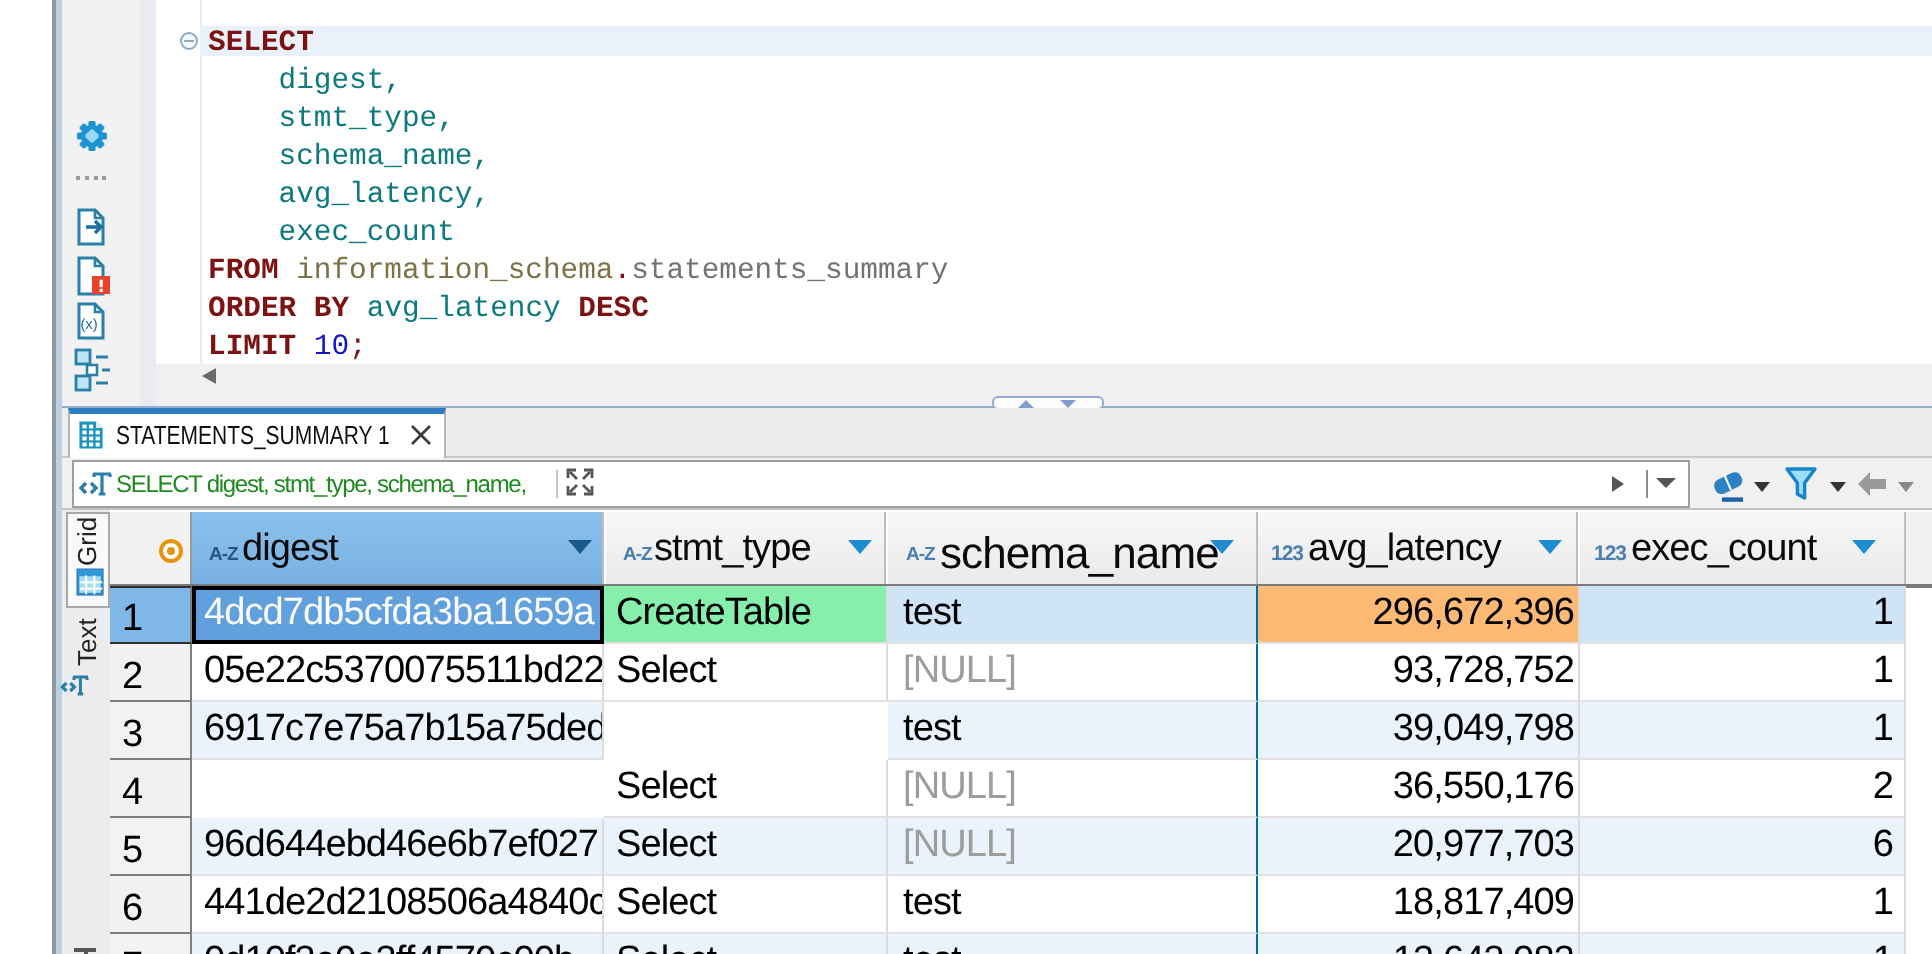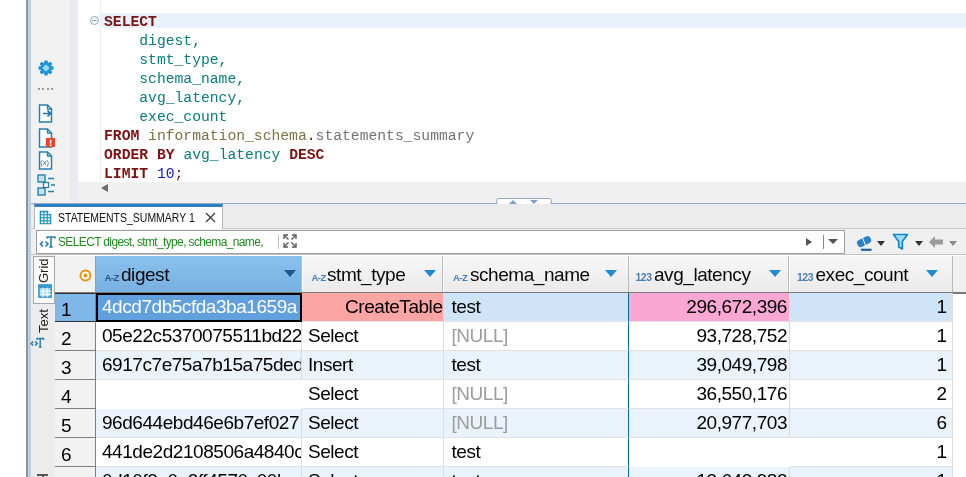--- a/index.html
+++ b/index.html
@@ -190,21 +190,21 @@
     <div class="abs" style="left:898px; top:0; width:13px; height:36px; background:#f0f0f0;"></div>
     <div class="abs" style="left:0; top:36px; width:911px; height:1.5px; background:#7a7a7a;"></div>
 
     <div class="abs" style="left:49.5px; top:15.5px; font-size:9.5px; font-weight:bold; letter-spacing:-0.5px; color:#2a5580;">A-Z</div>
     <div class="abs" style="left:66px; top:8px; font-size:19px; letter-spacing:-0.45px; color:#0a0a0a;">digest</div>
     <div class="tri" style="left:228.5px; top:13.5px; border-left:6px solid transparent; border-right:6px solid transparent; border-top:7.5px solid #1b5a8c;"></div>
     <div class="abs" style="left:256.5px; top:15.5px; font-size:9.5px; font-weight:bold; letter-spacing:-0.5px; color:#487fae;">A-Z</div>
     <div class="abs" style="left:272px; top:8px; font-size:19px; letter-spacing:-0.45px; color:#0a0a0a;">stmt_type</div>
     <div class="tri" style="left:369px; top:13.5px; border-left:6px solid transparent; border-right:6px solid transparent; border-top:7.5px solid #1e8cd2;"></div>
     <div class="abs" style="left:398px; top:15.5px; font-size:9.5px; font-weight:bold; letter-spacing:-0.5px; color:#487fae;">A-Z</div>
-    <div class="abs" style="left:415px; top:8px; font-size:19px; letter-spacing:-0.45px; color:#0a0a0a;">schema_name</div>
+    <div class="abs" style="left:415px; top:8px; font-size:22px; letter-spacing:-0.45px; color:#0a0a0a;">schema_name</div>
     <div class="tri" style="left:550px; top:13.5px; border-left:6px solid transparent; border-right:6px solid transparent; border-top:7.5px solid #1e8cd2;"></div>
     <div class="abs" style="left:580.5px; top:14.5px; font-size:10.5px; font-weight:bold; letter-spacing:-0.5px; color:#4a7fae;">123</div>
     <div class="abs" style="left:599px; top:8px; font-size:19px; letter-spacing:-0.45px; color:#0a0a0a;">avg_latency</div>
     <div class="tri" style="left:714px; top:13.5px; border-left:6px solid transparent; border-right:6px solid transparent; border-top:7.5px solid #1e8cd2;"></div>
     <div class="abs" style="left:742px; top:14.5px; font-size:10.5px; font-weight:bold; letter-spacing:-0.5px; color:#4a7fae;">123</div>
     <div class="abs" style="left:760.5px; top:8px; font-size:19px; letter-spacing:-0.45px; color:#0a0a0a;">exec_count</div>
     <div class="tri" style="left:871px; top:13.5px; border-left:6px solid transparent; border-right:6px solid transparent; border-top:7.5px solid #1e8cd2;"></div>
   </div>
 
   <style>
@@ -216,37 +216,36 @@
     .c3 { left:388.5px; width:185.5px; padding-left:8px; border-right:1px solid #0369a1; }
     .c4 { left:574px; width:161px; padding-right:2px; text-align:right; border-right:1px solid #dcdcdc; }
     .c5 { left:735px; width:163px; padding-right:5.5px; text-align:right; border-right:1px solid #dcdcdc; }
     .odd .cell { background:#eaf2fb; }
     .odd .rh { background:#f2f2f3; }
     .nul { color:#9d9d9d; }
   </style>
   <div class="row" style="top:293px;">
     <div class="cell rh" style="background:#7fb8e8; border-top:1.5px solid #2f2f2f; border-bottom:1.5px solid #2f2f2f; line-height:25px;">1</div>
     <div class="cell c1" style="background:#61a0dc; color:#fafcff; border:2px solid #000; padding-left:4px; line-height:24px;">4dcd7db5cfda3ba1659a</div>
-    <div class="cell c2" style="background:#fca5a5;text-align:right;">CreateTable</div>
+    <div class="cell c2" style="background:#86efac;">CreateTable</div>
     <div class="cell c3" style="background:#cfe4f7;">test</div>
-    <div class="cell c4" style="background:#f9a8d4;">296,672,396</div>
+    <div class="cell c4" style="background:#fdba74;">296,672,396</div>
     <div class="cell c5" style="background:#cfe4f7;">1</div>
   </div>
   <div class="row" style="top:322px;">
     <div class="cell rh">2</div>
     <div class="cell c1">05e22c5370075511bd22</div>
     <div class="cell c2">Select</div>
     <div class="cell c3 nul">[NULL]</div>
     <div class="cell c4">93,728,752</div>
     <div class="cell c5">1</div>
   </div>
   <div class="row odd" style="top:351px;">
     <div class="cell rh">3</div>
     <div class="cell c1">6917c7e75a7b15a75ded</div>
-    <div class="cell c2">Insert</div>
     <div class="cell c3">test</div>
     <div class="cell c4">39,049,798</div>
     <div class="cell c5">1</div>
   </div>
   <div class="row" style="top:380px;">
     <div class="cell rh">4</div>
     <div class="cell c2">Select</div>
     <div class="cell c3 nul">[NULL]</div>
     <div class="cell c4">36,550,176</div>
     <div class="cell c5">2</div>
@@ -257,20 +256,21 @@
     <div class="cell c2">Select</div>
     <div class="cell c3 nul">[NULL]</div>
     <div class="cell c4">20,977,703</div>
     <div class="cell c5">6</div>
   </div>
   <div class="row" style="top:438px;">
     <div class="cell rh">6</div>
     <div class="cell c1">441de2d2108506a4840c</div>
     <div class="cell c2">Select</div>
     <div class="cell c3">test</div>
+    <div class="cell c4">18,817,409</div>
     <div class="cell c5">1</div>
   </div>
   <div class="row odd" style="top:467px; height:10px; overflow:hidden;">
     <div class="cell rh">7</div>
     <div class="cell c1">0d10f3e0e3ff4570c00b</div>
     <div class="cell c2">Select</div>
     <div class="cell c3">test</div>
     <div class="cell c4">13,643,983</div>
     <div class="cell c5">1</div>
   </div>

